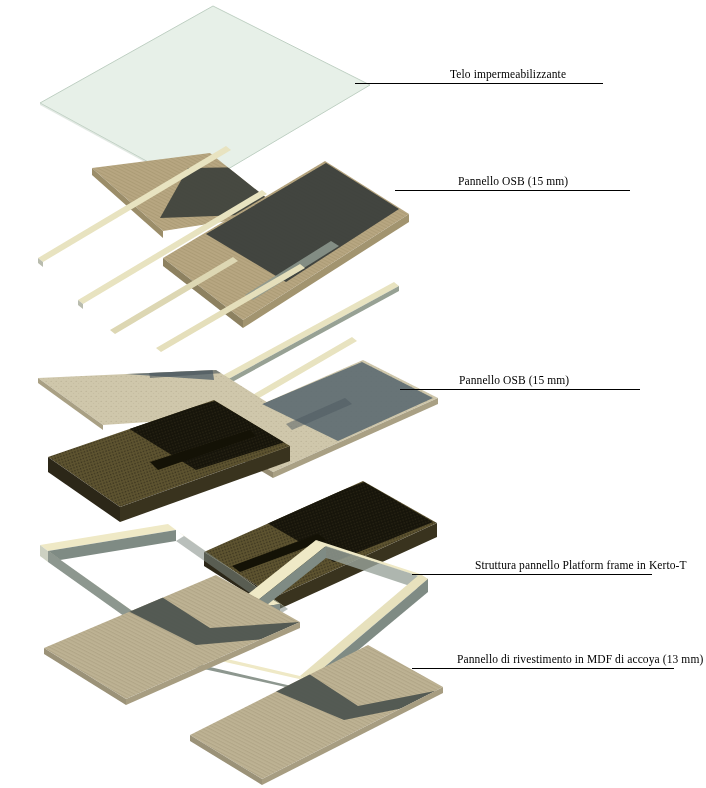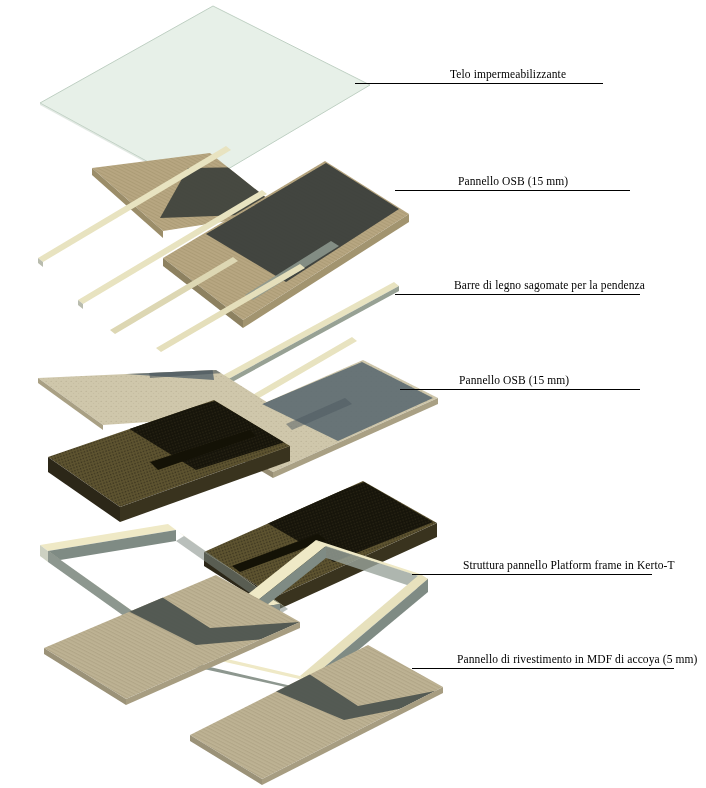--- a/index.html
+++ b/index.html
@@ -226,34 +226,30 @@
   <div class="callout" style="left:355px;top:60px;width:248px;height:24px;">
     <span class="ctext" style="left:60px;">Telo impermeabilizzante</span>
     <span class="cline" style="width:248px;"></span>
   </div>
 
   <div class="callout" style="left:395px;top:167px;width:235px;height:24px;">
     <span class="ctext" style="left:28px;">Pannello OSB (15 mm)</span>
     <span class="cline" style="width:235px;"></span>
   </div>
 
-  <div class="callout" style="left:395px;top:271px;width:245px;height:24px;">
-    <span class="ctext" style="left:24px;">Barre di legno sagomate per la pendenza</span>
-    <span class="cline" style="width:245px;"></span>
-  </div>
 
   <div class="callout" style="left:400px;top:366px;width:240px;height:24px;">
     <span class="ctext" style="left:24px;">Pannello OSB (15 mm)</span>
     <span class="cline" style="width:240px;"></span>
   </div>
 
 
   <div class="callout" style="left:412px;top:551px;width:240px;height:24px;">
-    <span class="ctext" style="left:16px;">Struttura pannello Platform frame in Kerto-T</span>
+    <span class="ctext" style="left:28px;">Struttura pannello Platform frame in Kerto-T</span>
     <span class="cline" style="width:240px;"></span>
   </div>
 
   <div class="callout" style="left:412px;top:645px;width:262px;height:24px;">
-    <span class="ctext" style="left:10px;">Pannello di rivestimento in MDF di accoya (5 mm)</span>
+    <span class="ctext" style="left:10px;">Pannello di rivestimento in MDF di accoya (13 mm)</span>
     <span class="cline" style="width:262px;"></span>
   </div>
 
 </div>
 
 </body></html>

